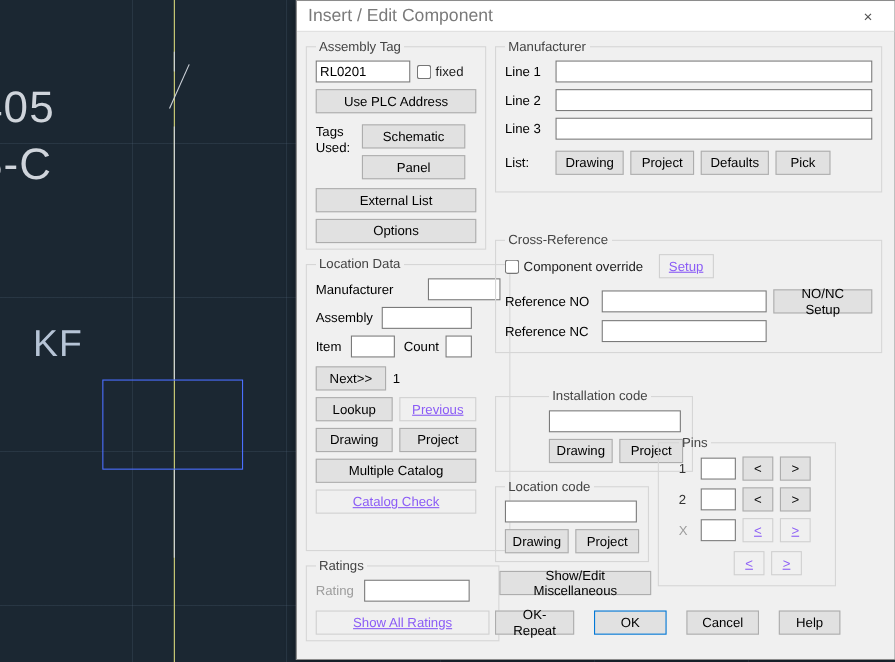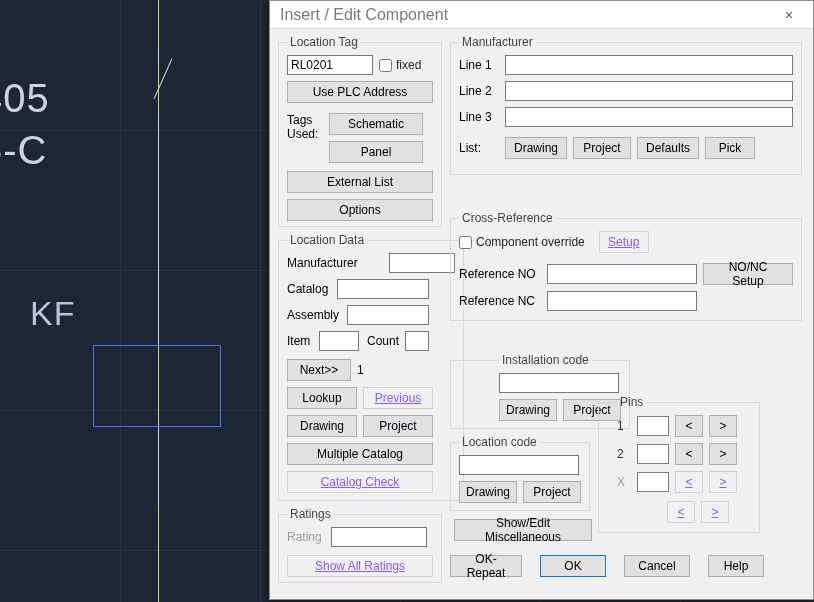--- a/index.html
+++ b/index.html
@@ -133,21 +133,21 @@
 
   <div class="dialog">
     <div class="titlebar">
       <span class="title">Insert / Edit Component</span>
       <span class="close">×</span>
     </div>
 
     <div class="dialog-body">
 
       <fieldset class="gb" style="left:8px; top:6px; width:162px; height:192px;">
-        <legend>Location Tag</legend>
+        <legend>Assembly Tag</legend>
         <div class="row" style="margin-top:2px;">
           <input class="txt" style="width: 86px;" value="RL0201">
           <label class="chk">
             <input type="checkbox" style="">
             <span>fixed</span>
           </label>
         </div>
         <button class="btn" style="width:146px; margin-top:6px;">Use PLC Address</button>
 
         <div class="row" style="margin-top:10px; align-items:flex-start;">
@@ -163,24 +163,20 @@
       </fieldset>
 
       <fieldset class="gb" style="left:8px; top:204px; width:162px; height:268px;">
         <legend>Location Data</legend>
 
         <div class="row" style="margin-top:2px;gap:32px;">
           <span class="lab" style="width:70px;">Manufacturer</span>
           <input class="txt" style="width: 66px;">
         </div>
         <div class="row" style="margin-top:6px;">
-          <span class="lab" style="width:44px;">Catalog</span>
-          <input class="txt" style="width: 92px;">
-        </div>
-        <div class="row" style="margin-top:6px;">
           <span class="lab" style="width:54px;">Assembly</span>
           <input class="txt" style="width: 82px;">
         </div>
         <div class="row" style="margin-top:6px;">
           <span class="lab" style="width:26px;">Item</span>
           <input class="txt" style="width: 40px;">
           <span class="lab" style="width:34px; text-align:right;">Count</span>
           <input class="txt" style="width: 24px;">
         </div>
 
@@ -199,21 +195,21 @@
         <button class="btn" style="width:146px; margin-top:6px;">Multiple Catalog</button>
         <button class="btn disabled" style="width:146px; margin-top:6px;">Catalog Check</button>
       </fieldset>
 
       <fieldset class="gb" style="left:8px; top:478px; width:162px; height:76px;">
         <legend>Ratings</legend>
         <div class="row" style="margin-top:2px;">
           <span class="lab" style="color:#9d9d9d; width:38px;">Rating</span>
           <input class="txt" style="width: 96px;">
         </div>
-        <button class="btn disabled" style="width:146px; margin-top:8px;">Show All Ratings</button>
+        <button class="btn disabled" style="width:158px; margin-top:8px;">Show All Ratings</button>
       </fieldset>
 
       <fieldset class="gb" style="left:180px; top:6px; width:352px; height:140px;">
         <legend>Manufacturer</legend>
         <div class="row" style="margin-top:2px;">
           <span class="lab" style="width:40px;">Line 1</span>
           <input class="txt" style="flex: 1 1 0%;">
         </div>
         <div class="row" style="margin-top:6px;">
           <span class="lab" style="width:40px;">Line 2</span>

